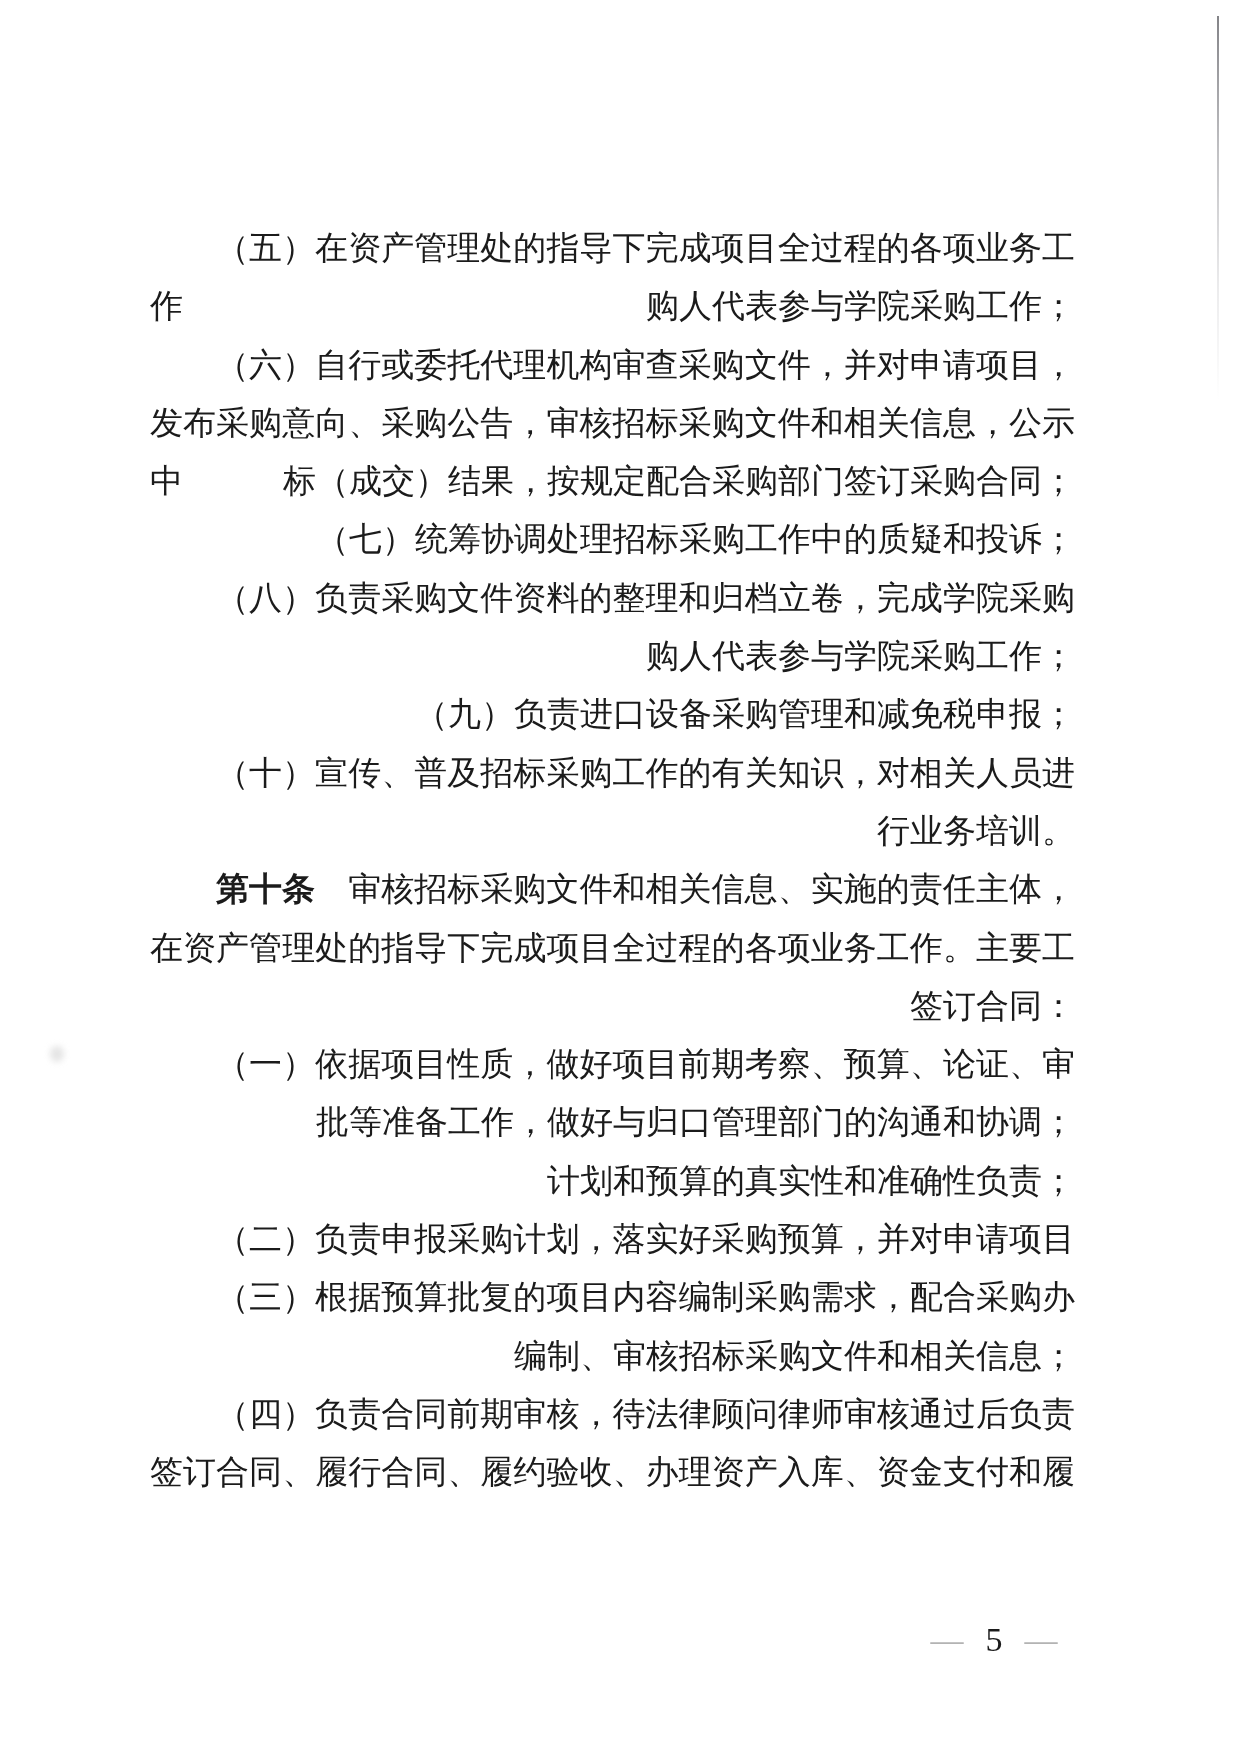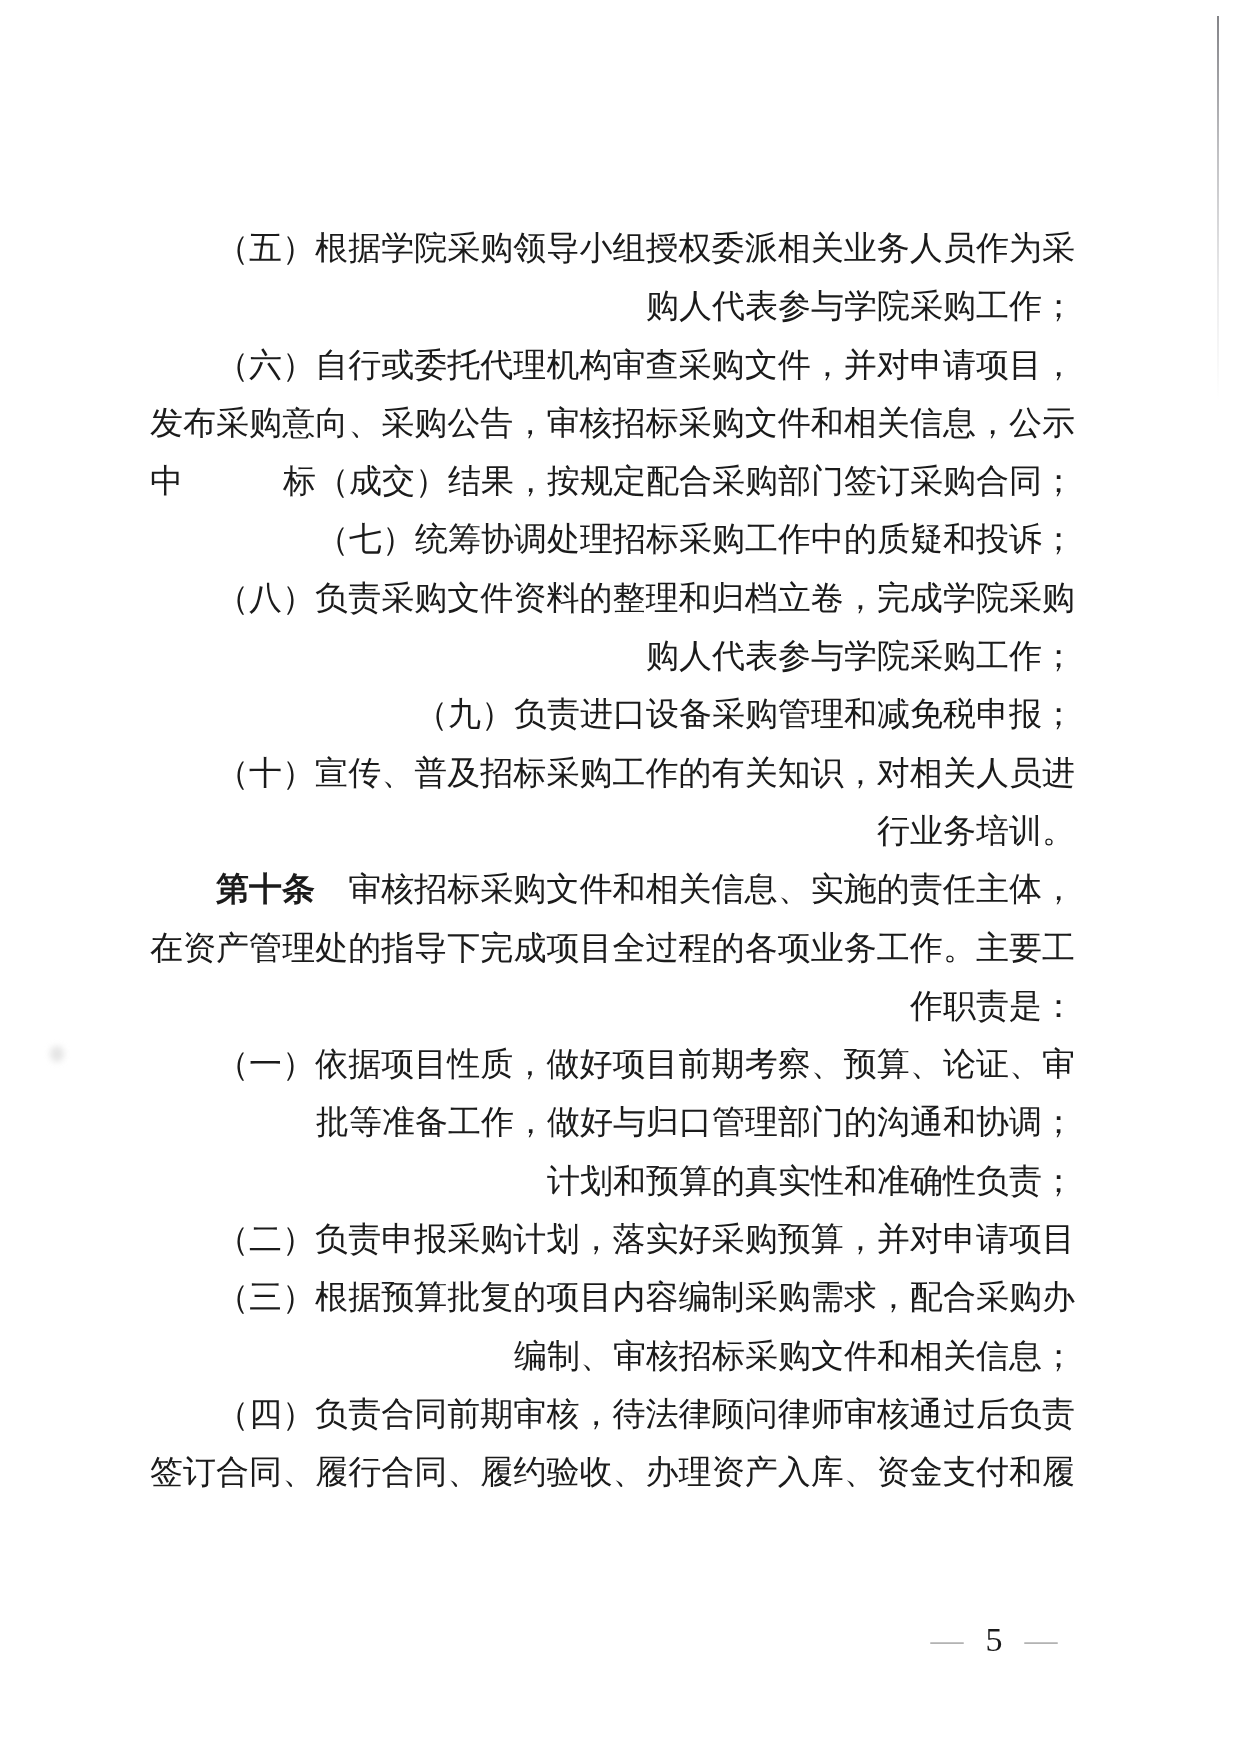--- a/index.html
+++ b/index.html
@@ -77,36 +77,36 @@
     filter: blur(3px);
     opacity: 0.55;
   }
 </style>
 </head>
 <body>
 
 <div class="page">
 
   <div class="doc">
-    <div class="ln ind just">（五）根据学院采购领导小组授权委派相关业务人员作为采</div>
+    <div class="ln ind just">（五）在资产管理处的指导下完成项目全过程的各项业务工作</div>
     <div class="ln">购人代表参与学院采购工作；</div>
     <div class="ln ind just">（六）自行或委托代理机构审查采购文件，并对申请项目，</div>
     <div class="ln just">发布采购意向、采购公告，审核招标采购文件和相关信息，公示中</div>
     <div class="ln">标（成交）结果，按规定配合采购部门签订采购合同；</div>
     <div class="ln ind">（七）统筹协调处理招标采购工作中的质疑和投诉；</div>
     <div class="ln ind just">（八）负责采购文件资料的整理和归档立卷，完成学院采购</div>
     <div class="ln">购人代表参与学院采购工作；</div>
     <div class="ln ind">（九）负责进口设备采购管理和减免税申报；</div>
     <div class="ln ind just">（十）宣传、普及招标采购工作的有关知识，对相关人员进</div>
     <div class="ln">行业务培训。</div>
     <div class="ln ind just">
       <span class="article-term">第十条</span><span>审核招标采购文件和相关信息、实施的责任主体，</span>
     </div>
     <div class="ln just">在资产管理处的指导下完成项目全过程的各项业务工作。主要工</div>
-    <div class="ln">作职责是：</div>
+    <div class="ln">签订合同：</div>
     <div class="ln ind just">（一）依据项目性质，做好项目前期考察、预算、论证、审</div>
     <div class="ln">批等准备工作，做好与归口管理部门的沟通和协调；</div>
     <div class="ln">计划和预算的真实性和准确性负责；</div>
     <div class="ln ind just">（二）负责申报采购计划，落实好采购预算，并对申请项目</div>
     <div class="ln ind just">（三）根据预算批复的项目内容编制采购需求，配合采购办</div>
     <div class="ln">编制、审核招标采购文件和相关信息；</div>
     <div class="ln ind just">（四）负责合同前期审核，待法律顾问律师审核通过后负责</div>
     <div class="ln just">签订合同、履行合同、履约验收、办理资产入库、资金支付和履</div>
   </div>
 

